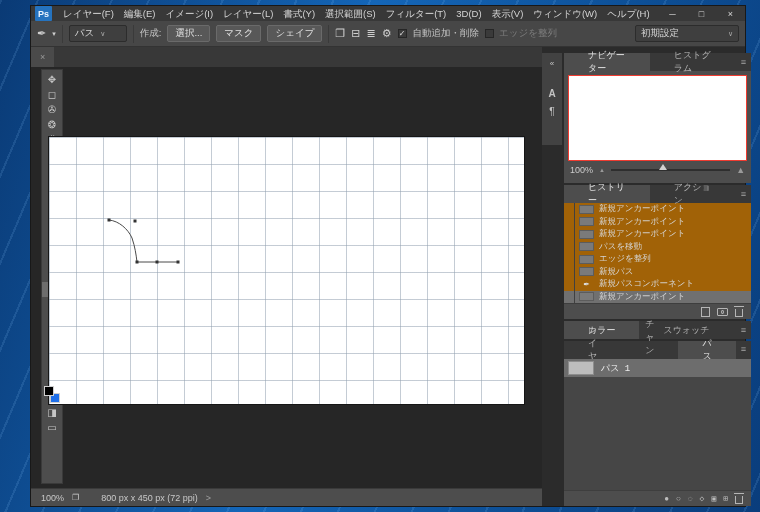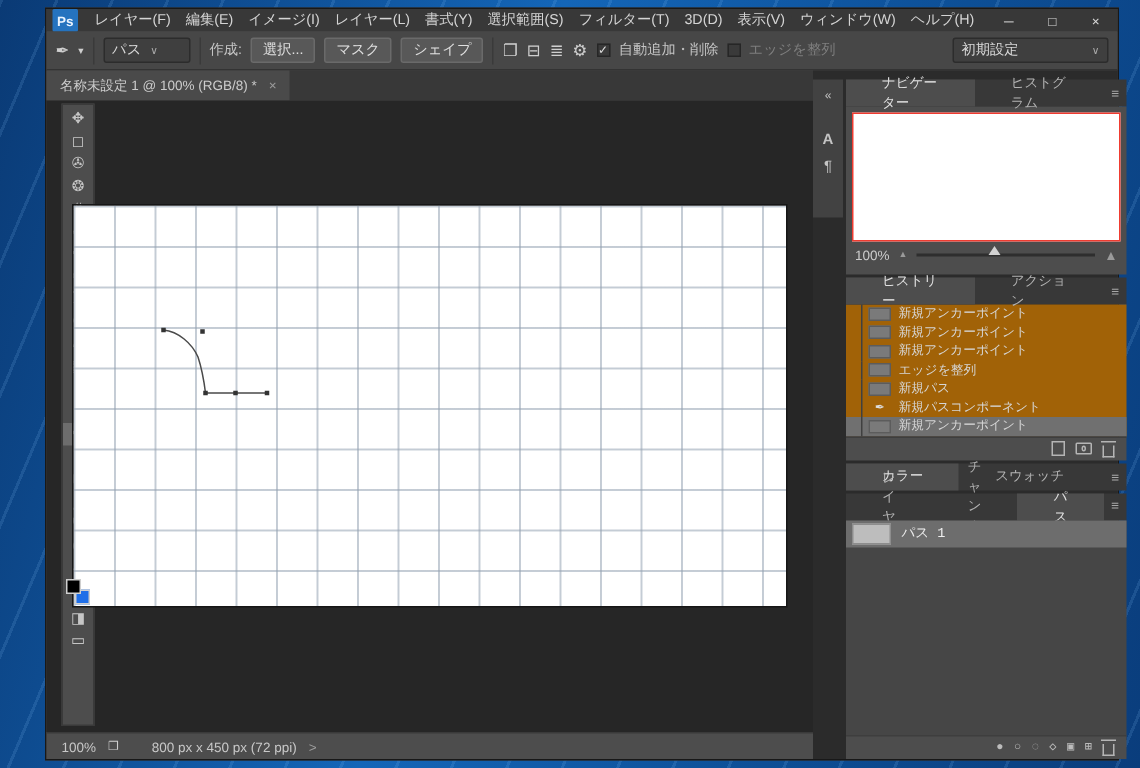--- a/index.html
+++ b/index.html
@@ -190,21 +190,20 @@
         <span>初期設定</span>
         <span class="dd" style="margin-left:auto">∨</span>
       </div>
     </div>
   </div>
 
   <div class="content-row">
     <div class="left-col">
       <div class="tabbar">
         <div class="doc-tab">
-          <span>名称未設定 1 @ 100% (RGB/8) *</span>
           <span class="close">×</span>
         </div>
       </div>
 
       <div class="main-area">
 
         <div class="toolbar">
 
         <div class="tool">✥</div>
             <div class="tool">◻</div>
@@ -302,20 +301,25 @@
                 <span>新規アンカーポイント</span>
               </div>
               <div class="hist-row">
                 <span class="hist-toggle"></span>
                 <span class="hist-thumb"></span>
                 <span>新規アンカーポイント</span>
               </div>
               <div class="hist-row">
                 <span class="hist-toggle"></span>
                 <span class="hist-thumb"></span>
+                <span>パスを移動</span>
+              </div>
+              <div class="hist-row">
+                <span class="hist-toggle"></span>
+                <span class="hist-thumb"></span>
                 <span>エッジを整列</span>
               </div>
               <div class="hist-row">
                 <span class="hist-toggle"></span>
                 <span class="hist-thumb"></span>
                 <span>新規パス</span>
               </div>
               <div class="hist-row">
                 <span class="hist-toggle"></span>
                 <span class="hist-pen">✒</span>

